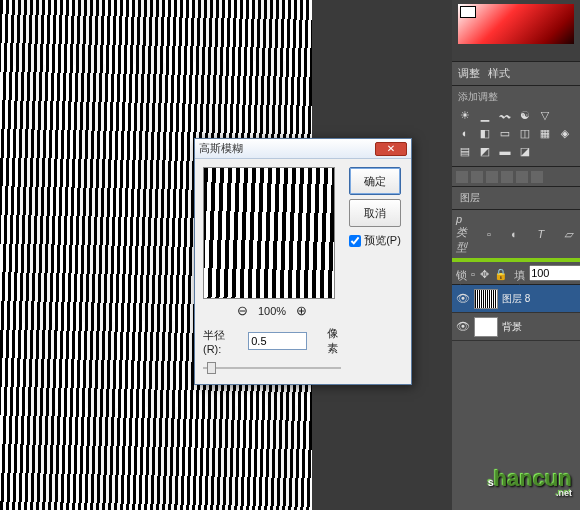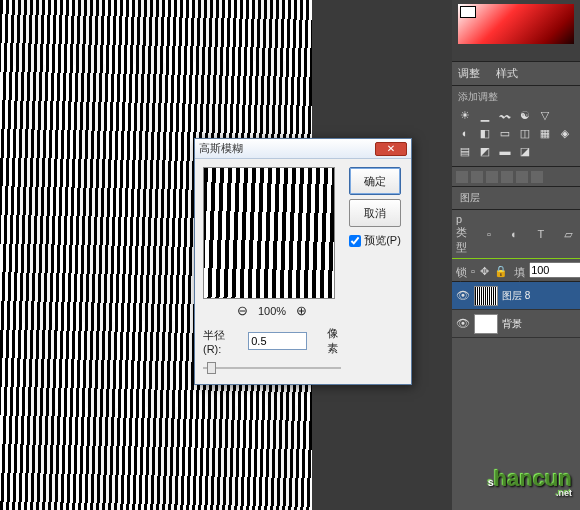--- a/index.html
+++ b/index.html
@@ -5,29 +5,29 @@
 *{margin:0;padding:0;box-sizing:border-box;font-family:"Microsoft YaHei",Arial,sans-serif;font-size:11px;}
 body{width:580px;height:510px;background:#3a3a3a;position:relative;overflow:hidden;}
 .canvas{position:absolute;left:0;top:0;width:312px;height:510px;background:repeating-linear-gradient(92deg,#000 0 3px,#fff 3px 6px);filter:contrast(1.1);}
 .canvas::after{content:"";position:absolute;inset:0;background:repeating-linear-gradient(88deg,transparent 0 30px,rgba(0,0,0,0.08) 30px 60px);}
 .panels{position:absolute;right:0;top:0;width:128px;height:510px;background:#535353;display:flex;flex-direction:column;color:#ccc;}
 .toolcol{position:absolute;right:106px;top:0;width:22px;height:180px;background:#535353;display:flex;flex-direction:column;align-items:center;gap:10px;padding-top:6px;}
 .toolcol span{width:14px;height:14px;display:flex;align-items:center;justify-content:center;font-size:12px;color:#ddd;}
 .swatch-area{height:62px;background:#3f3f3f;border-bottom:1px solid #222;position:relative;}
 .swatch-area .grad{position:absolute;left:6px;top:4px;right:6px;height:40px;background:linear-gradient(135deg,#fff 0%,#ff3030 40%,#8b0000 80%,#200000 100%);}
 .swatch-area .chip{position:absolute;left:8px;top:6px;width:16px;height:12px;background:#fff;border:1px solid #000;}
-.adjust-hd{padding:4px 6px;border-bottom:1px solid #222;color:#ddd;font-size:10px;display:flex;gap:16px;}
+.adjust-hd{padding:4px 6px;border-bottom:1px solid #222;color:#ddd;font-size:10px;display:flex;gap:8px;}
 .adjust-body{padding:4px 6px 8px;border-bottom:1px solid #222;}
 .adjust-body .lbl{color:#bbb;font-size:10px;margin-bottom:4px;}
 .icon-grid{display:flex;flex-wrap:wrap;gap:6px;}
 .icon-grid span{width:14px;height:14px;display:inline-flex;align-items:center;justify-content:center;color:#ddd;font-size:11px;}
 .preset-row{height:20px;border-bottom:1px solid #222;display:flex;align-items:center;gap:3px;padding:0 4px;}
 .preset-row span{width:12px;height:12px;background:#666;}
 .layers-hd{padding:4px 8px;border-bottom:1px solid #222;font-size:10px;}
-.layers-tool{padding:3px 4px;display:flex;gap:20px;align-items:center;border-bottom:1px solid #84cc16;font-size:10px;color:#ccc;}
+.layers-tool{padding:3px 4px;display:flex;gap:20px;align-items:center;border-bottom:4px solid #84cc16;font-size:10px;color:#ccc;font-style:italic;}
 .layers-op{padding:3px 4px;display:flex;gap:4px;align-items:center;border-bottom:1px solid #222;font-size:9px;}
 .layers-lock{padding:3px 4px;display:flex;gap:5px;align-items:center;border-bottom:1px solid #222;font-size:9px;}
 .layers-lock span{width:10px;height:10px;display:inline-block;}
 .layer-row{display:flex;align-items:center;height:28px;border-bottom:1px solid #333;padding:0 4px;gap:4px;}
 .layer-row.sel{background:#2d5a8f;}
 .eye{width:14px;height:14px;color:#ddd;}
 .thumb{width:24px;height:20px;border:1px solid #888;background:#fff;}
 .thumb.wave{background:repeating-linear-gradient(90deg,#000 0 1px,#fff 1px 2px);}
 .layer-row .nm{font-size:10px;color:#eee;}
 .dialog{position:absolute;left:194px;top:138px;width:218px;background:#f0f0f0;border:1px solid #5a7aa0;box-shadow:2px 2px 10px rgba(0,0,0,0.5);}

